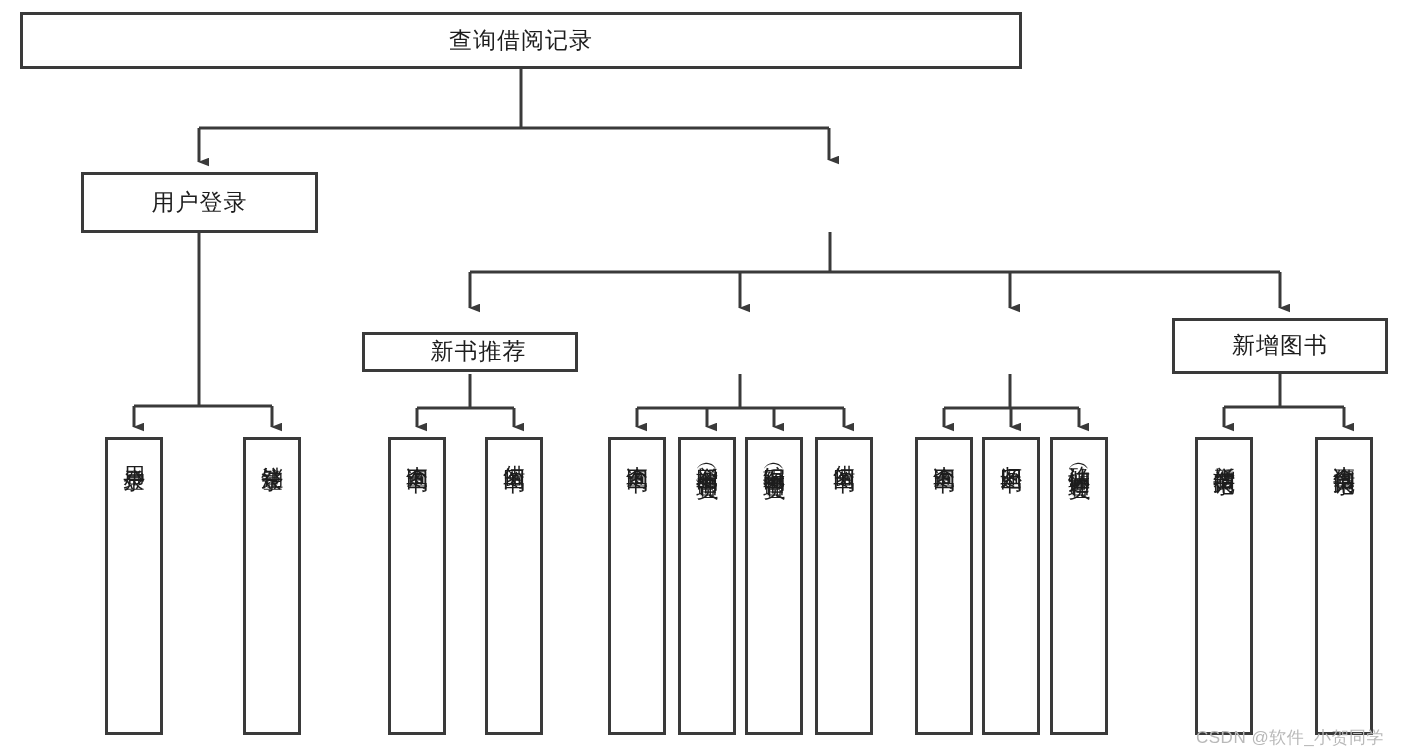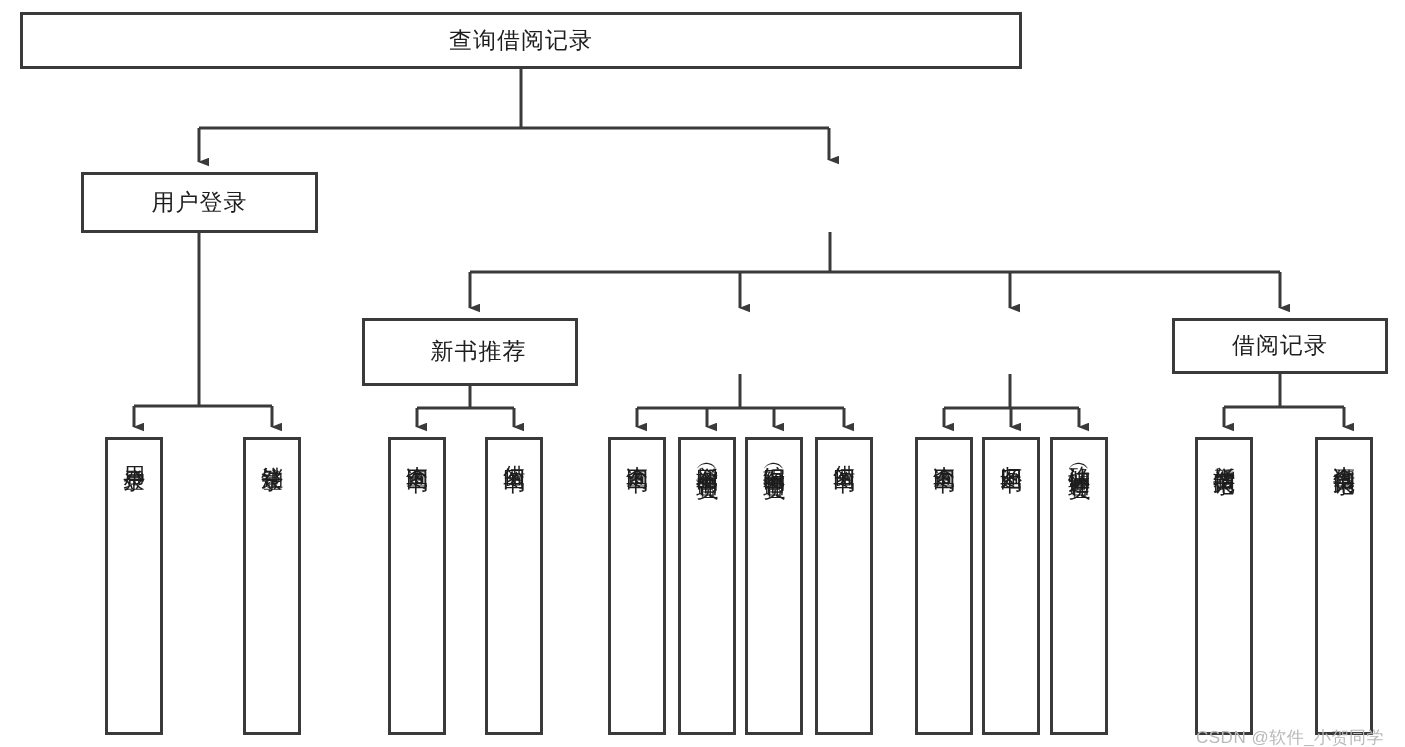--- a/index.html
+++ b/index.html
@@ -130,28 +130,28 @@
 
   <div class="node h" style="left:20px; top:12px; width:1002px; height:57px;">
     <span>查询借阅记录</span>
   </div>
 
   <div class="node h" style="left:81px; top:172px; width:237px; height:61px;">
     <span>用户登录</span>
   </div>
 
 
-  <div class="node h" style="left:362px; top:318px; width:216px; height:68px;padding-left:17px;">
+  <div class="node h" style="left:362px; top:332px; width:216px; height:40px;padding-left:17px;">
     <span>新书推荐</span>
   </div>
 
 
 
   <div class="node h" style="left:1172px; top:318px; width:216px; height:56px;">
-    <span>借阅记录</span>
+    <span>新增图书</span>
   </div>
 
   <div class="node v" style="left:105px; top:437px; width:58px; height:298px;">
     <span class="vtext">用户登录</span>
   </div>
 
   <div class="node v" style="left:243px; top:437px; width:58px; height:298px;">
     <span class="vtext">注销登录</span>
   </div>
 

